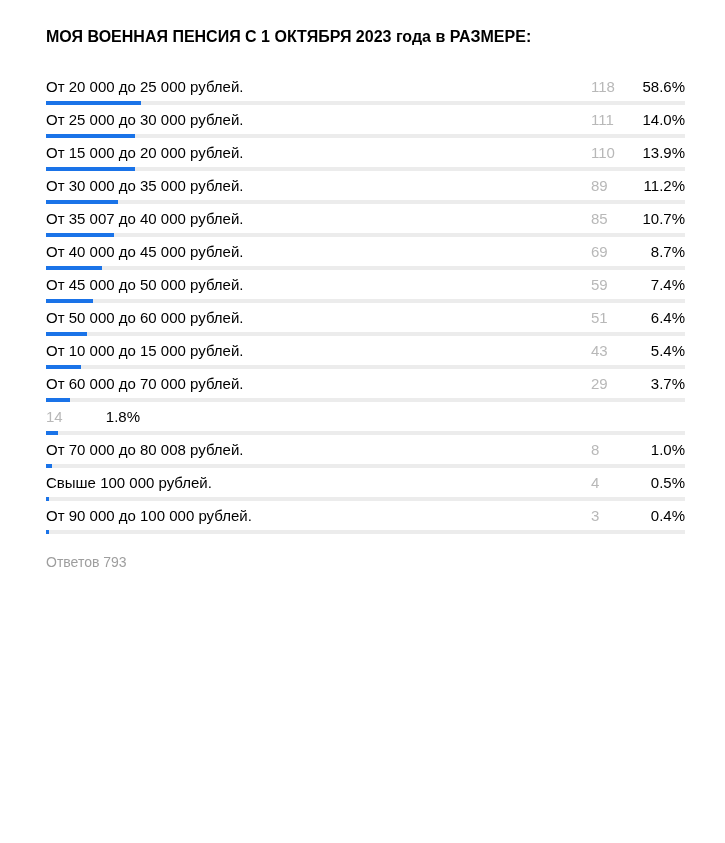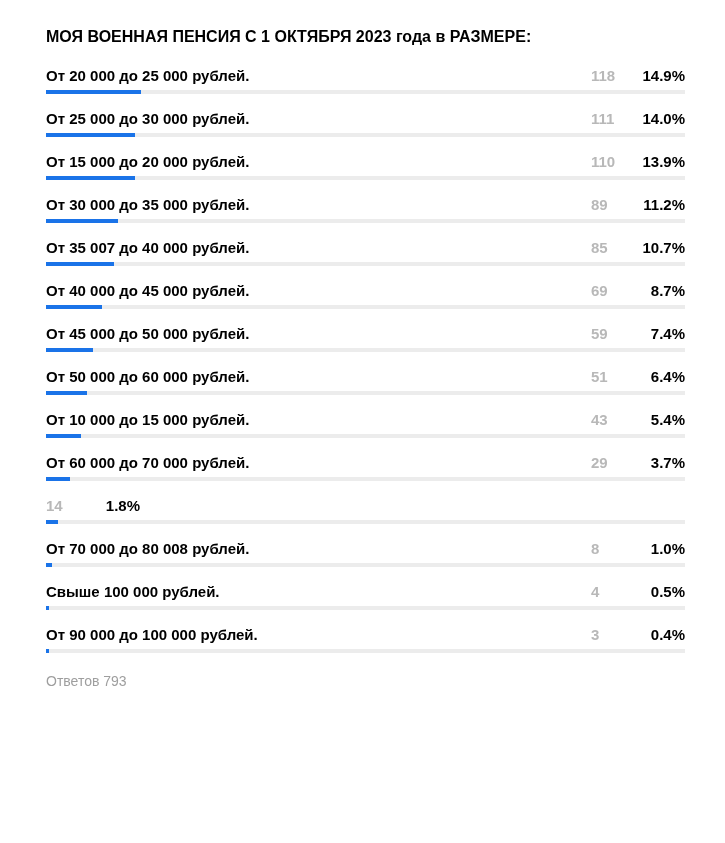--- a/index.html
+++ b/index.html
@@ -6,26 +6,25 @@
   body {
     font-family: Arial, Helvetica, sans-serif;
     background: #ffffff;
     width: 725px;
     padding: 28px 40px 28px 46px;
     color: #000;
   }
   .title {
     font-size: 16px;
     font-weight: bold;
-    margin-bottom: 21px;
+    margin-bottom: 32px;
     color: #000;
   }
   .row {
-    margin-bottom: 16px;
-    font-weight: bold;
+    margin-bottom: 6px;
   }
   .row-head {
     display: flex;
     align-items: baseline;
     gap: 14px;
     margin-bottom: 6px;
   }
   .row-label {
     flex: 1 1 auto;
     font-size: 15px;
@@ -65,21 +64,21 @@
 </head>
 <body>
 
 <div class="title">МОЯ ВОЕННАЯ ПЕНСИЯ С 1 ОКТЯБРЯ 2023 года в РАЗМЕРЕ:</div>
 
 <div id="rows">
     <div class="row">
       <div class="row-head">
         <div class="row-label">От 20 000 до 25 000 рублей.</div>
         <div class="row-count">118</div>
-        <div class="row-pct">14.9%</div>
+        <div class="row-pct">58.6%</div>
       </div>
       <div class="bar-track">
         <div class="bar-fill" style="width: 14.9%;"></div>
       </div>
     </div>
     <div class="row">
       <div class="row-head">
         <div class="row-label">От 25 000 до 30 000 рублей.</div>
         <div class="row-count">111</div>
         <div class="row-pct">14.0%</div>

